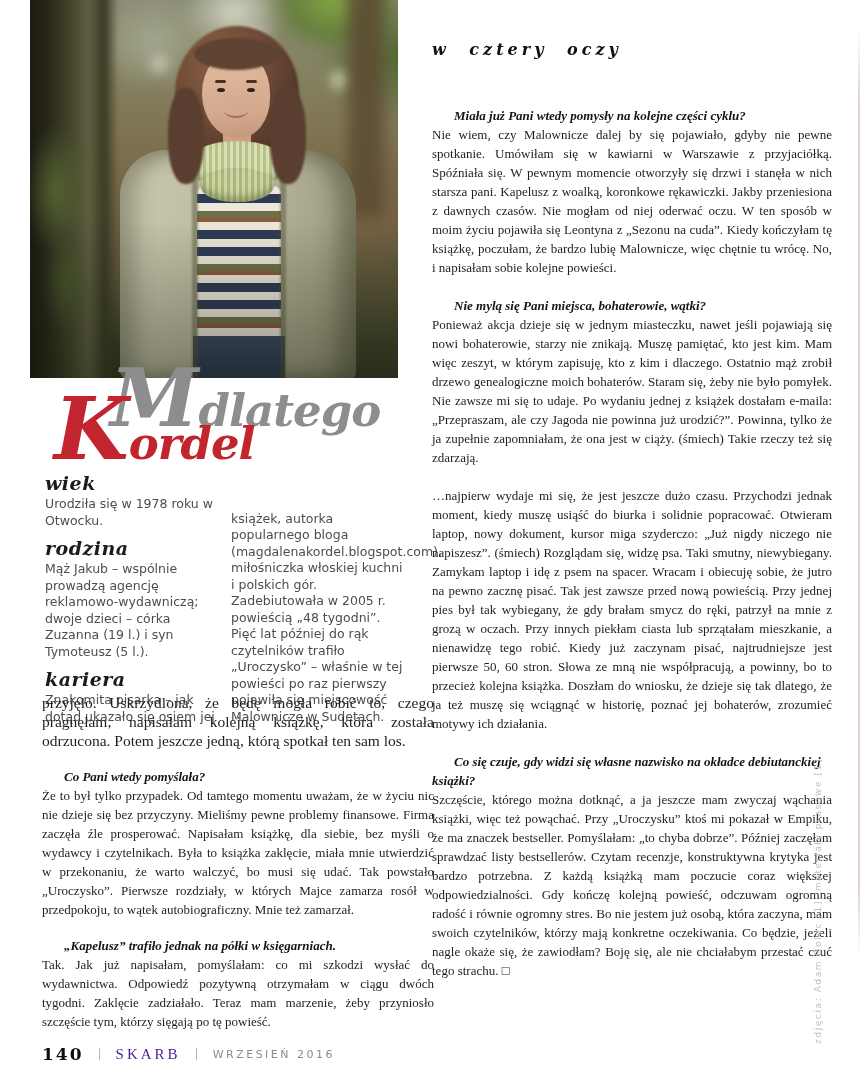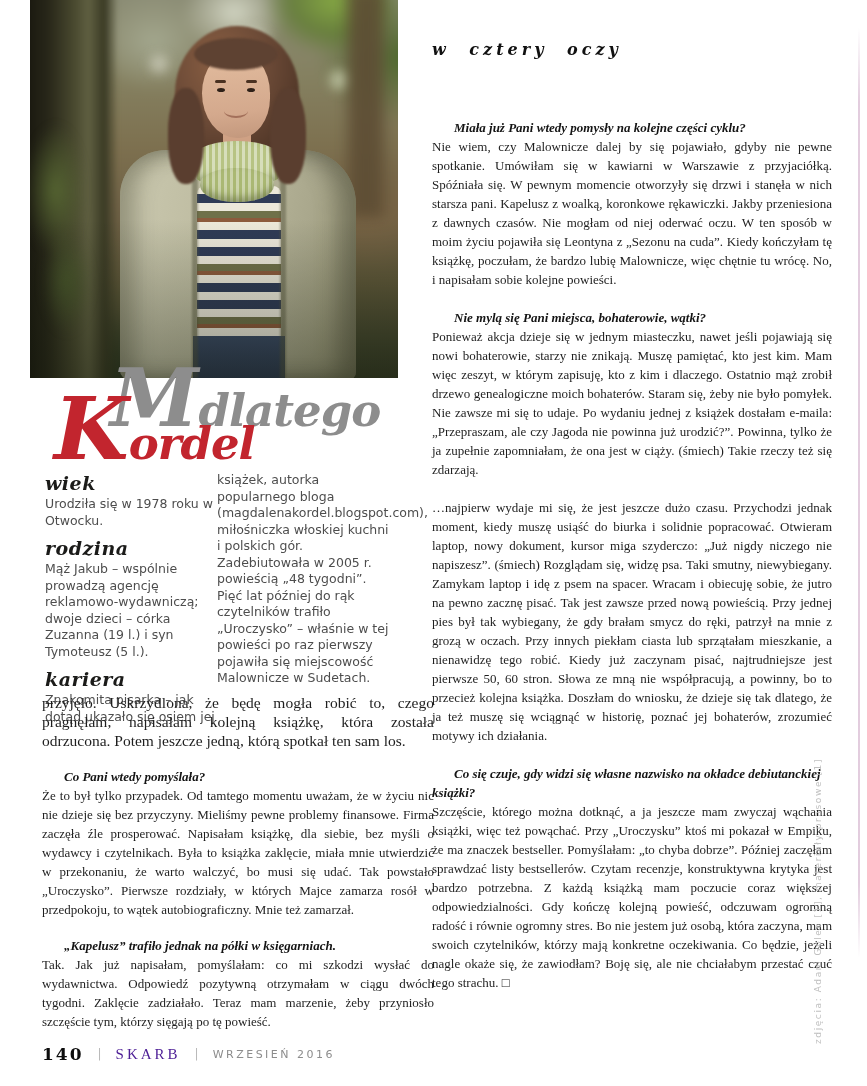--- a/index.html
+++ b/index.html
@@ -66,32 +66,32 @@
   
   .name-line{position:absolute;font-family:"DejaVu Serif", serif;font-style:italic;font-weight:bold;
              white-space:nowrap;line-height:1;z-index:5;}
   .name-first{left:110px;top:358px;color:#8d8d8d;}
   .name-last{left:54px;top:386px;color:#c2252e;}
   .name-line .cap{font-size:80px;}
   .name-last .cap{font-size:86px;}
   .name-line .rest{font-size:45px;letter-spacing:-1px;}
 
   
-  .bio{position:absolute;left:45px;top:472px;width:358px;display:flex;
-       font-family:"DejaVu Sans", sans-serif;color:#4d4d4d;}
+  .bio{position:absolute;left:45px;top:472px;width:358px;display:flex;gap:14px;
+       font-family:"DejaVu Sans", sans-serif;color:#4d4d4d;align-items:flex-end;}
   .bio-col{width:172px;}
   .bio h4{margin:0 0 2px 0;font-family:"DejaVu Serif", serif;font-style:italic;font-weight:bold;
           font-size:19px;color:#1b1b19;letter-spacing:.5px;}
   .bio p{margin:0 0 8px 0;font-size:12.5px;line-height:16.5px;}
 
   
   .col-left{position:absolute;left:42px;top:693px;width:392px;}
   .col-right{position:absolute;left:432px;top:40px;width:400px;}
   .kicker{font-family:"DejaVu Serif", serif;font-style:italic;font-weight:bold;font-size:16px;
-          letter-spacing:4px;word-spacing:10px;color:#101010;margin-bottom:59px;}
+          letter-spacing:4px;word-spacing:10px;color:#101010;margin-bottom:47px;}
   .qa p{margin:0;font-size:13px;line-height:19px;}
   .qa .q{font-weight:bold;font-style:italic;text-indent:22px;color:#141414;}
   .qa .a{text-align:justify;color:#1e1e1e;}
   .col-right .qa{margin-bottom:19px;}
   .col-left .cont{margin:0;font-size:15.5px;line-height:19px;text-align:justify;color:#1e1e1e;}
   .col-left .qa{margin-top:17px;}
 
   
   .footer{position:absolute;left:42px;top:1044px;display:flex;align-items:center;gap:14px;}
   .footer .pgnum{font-family:"DejaVu Serif", serif;font-weight:bold;font-size:17px;

